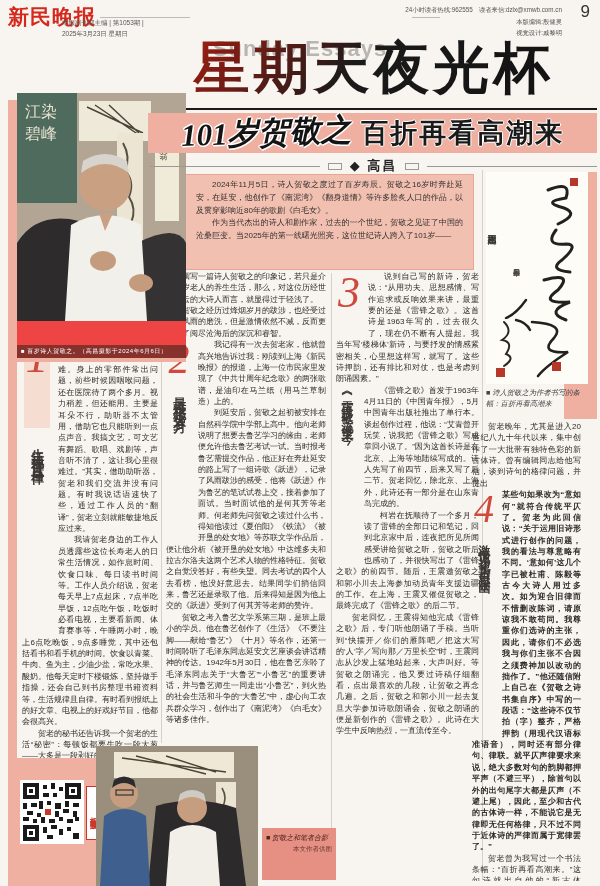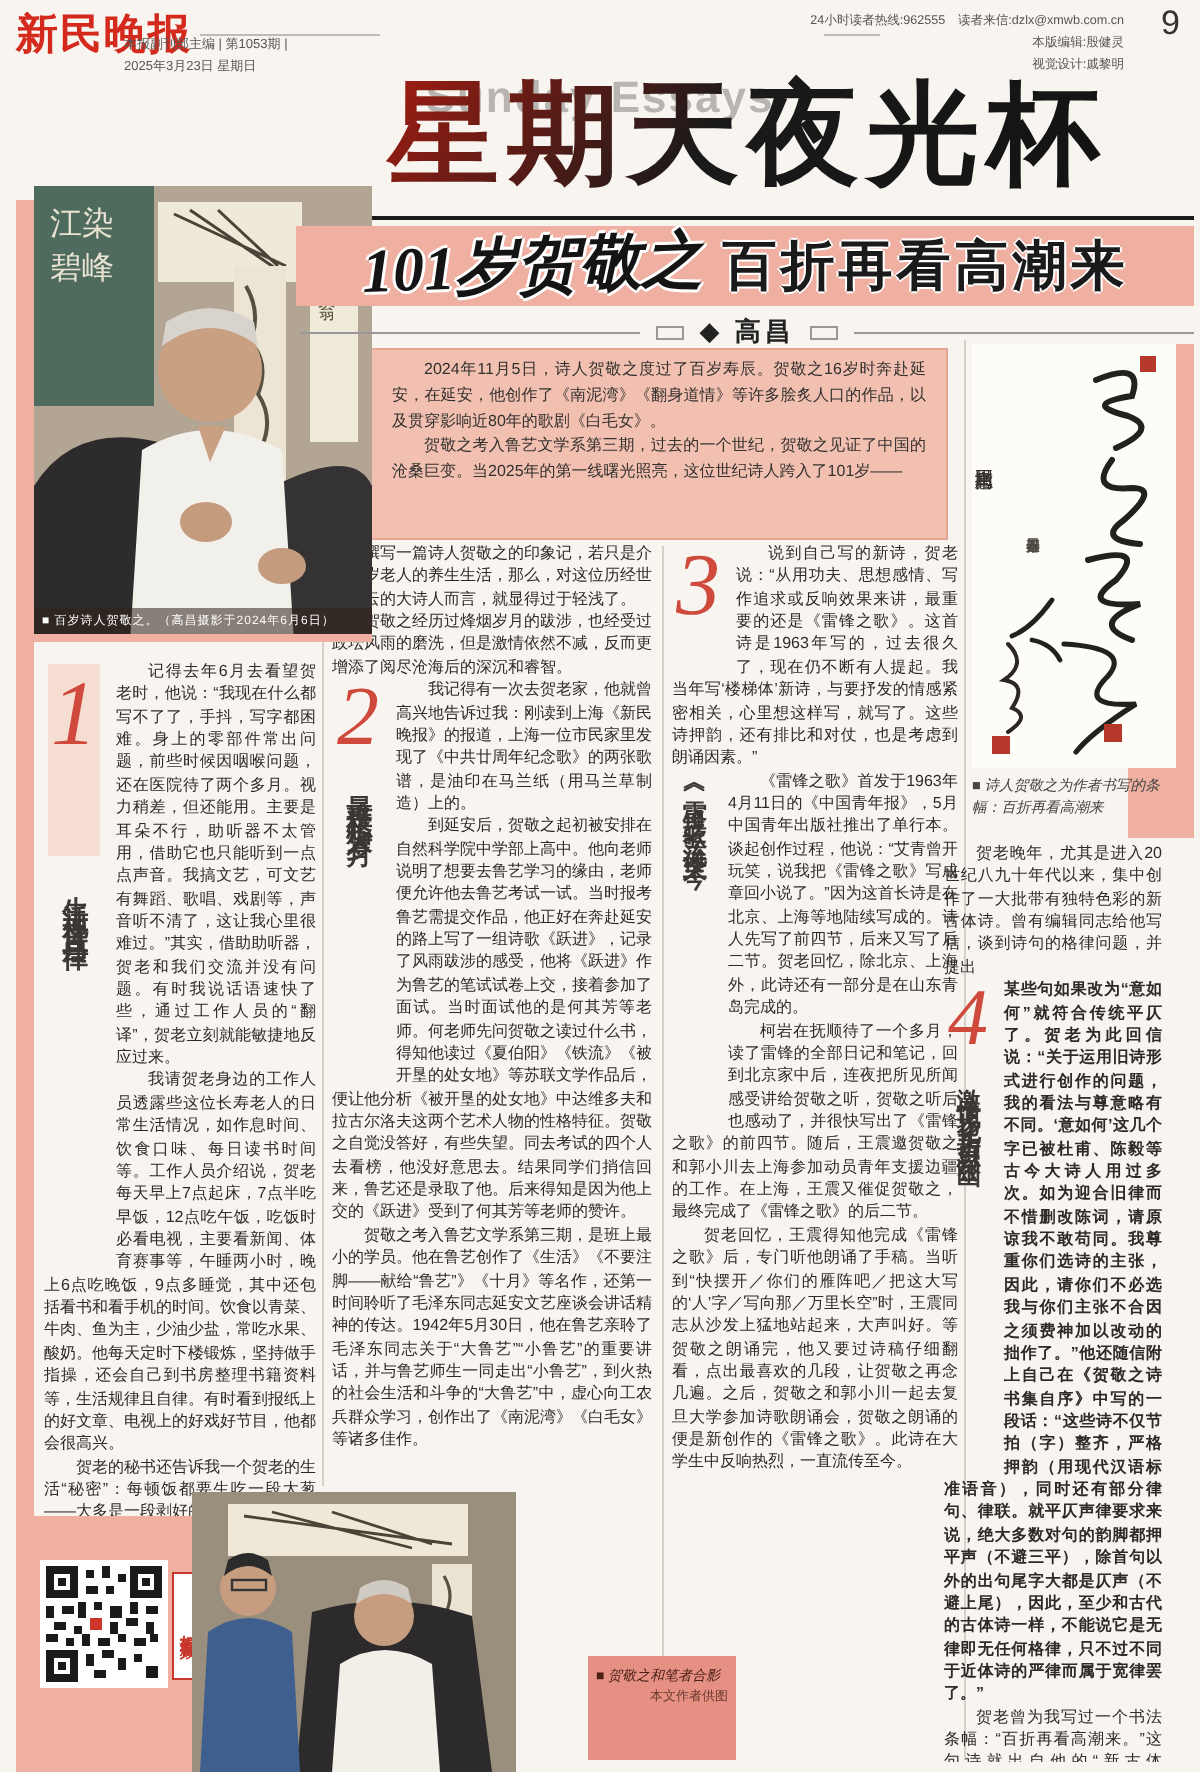--- a/index.html
+++ b/index.html
@@ -53,21 +53,21 @@
 
   
   .pink { background:#efb0a1; z-index:2; }
   .leftstrip { left:8px; top:100px; width:9px; height:778px; }
   .cal-top { left:508px; top:172px; width:89px; height:10px; }
   .cal-right { left:588px; top:172px; width:9px; height:247px; }
   .cal-bot { left:564px; top:384px; width:33px; height:35px; }
   .botleft { left:8px; top:758px; width:88px; height:128px; }
 
   
-  .photo1 { left:17px; top:93px; width:169px; height:228px; z-index:3;
+  .photo1 { left:17px; top:93px; width:169px; height:269px; z-index:3;
       border-bottom:4px solid #efb0a1; overflow:hidden; background:#ef4444; }
   .photo1 svg { display:block; }
   .cap1 { position:absolute; left:0; bottom:0; width:100%; background:rgba(50,35,25,.55);
       color:#fff; font-size:6px; padding:2px 4px; letter-spacing:.5px; }
 
   
   .col { position:absolute; font-size:8px; line-height:1.42; text-align:justify;
       color:#2d2a28; overflow:hidden; z-index:1; }
   .col p { text-indent:2em; }
   .col p.cont { text-indent:0;font-weight:bold; }
@@ -97,21 +97,21 @@
       color:#444; font-family:"Liberation Serif","DejaVu Serif",serif; font-style:italic; z-index:3; }
 
   
   .qr { left:20px; top:780px; width:64px; height:64px; background:#fff; z-index:4; padding:3px; }
   .qrlabel { left:86px; top:786px; width:13px; height:54px; background:#fff;
       border:1px solid #c9372c; color:#c9372c; writing-mode:vertical-rl; text-orientation:upright;
       font-size:8px; font-weight:bold; text-align:center; z-index:4; letter-spacing:1px; }
   .photo2 { left:96px; top:746px; width:162px; height:140px; z-index:5; overflow:hidden; background:#8d8273; }
   .cap2 { left:262px; top:828px; width:74px; height:52px; background:#e59083; z-index:5;
       padding:5px 4px; font-size:7px; line-height:1.6; color:#4d2018;
-      font-family:"Liberation Serif","DejaVu Serif",serif; font-style:italic;margin-left:32px; }
+      font-family:"Liberation Serif","DejaVu Serif",serif; font-style:italic; }
   .cap2 .src { text-align:right; font-style:normal; font-size:6.5px; color:#6b3a30; }
 </style>
 </head>
 <body>
 
 <div class="abs logo">新民晚报</div>
 <div class="abs ed-info">
   <div>本报副刊部主编 | 第1053期 |</div>
   <div>2025年3月23日 星期日</div>
 </div>
@@ -134,21 +134,21 @@
 <div class="abs author-row">
   <span class="ln"></span>
   <span class="bx"></span>
   <span class="author">◆ 高昌</span>
   <span class="bx"></span>
   <span class="ln"></span>
 </div>
 
 <div class="abs intro">
   <p>2024年11月5日，诗人贺敬之度过了百岁寿辰。贺敬之16岁时奔赴延安，在延安，他创作了《南泥湾》《翻身道情》等许多脍炙人口的作品，以及贯穿影响近80年的歌剧《白毛女》。</p>
-  <p>贺敬之考入鲁艺文学系第三期，过去的一个世纪，贺敬之见证了中国的沧桑巨变。当2025年的第一线曙光照亮，这位世纪诗人跨入了101岁——</p>
+  <p>作为当代杰出的诗人和剧作家，过去的一个世纪，贺敬之见证了中国的沧桑巨变。当2025年的第一线曙光照亮，这位世纪诗人跨入了101岁——</p>
 </div>
 
 <div class="abs pink leftstrip"></div>
 <div class="abs pink cal-top"></div>
 <div class="abs pink cal-right"></div>
 <div class="abs pink cal-bot"></div>
 <div class="abs pink botleft"></div>
 
 <div class="abs photo1">
   <svg width="169" height="228" viewBox="0 0 169 228">

